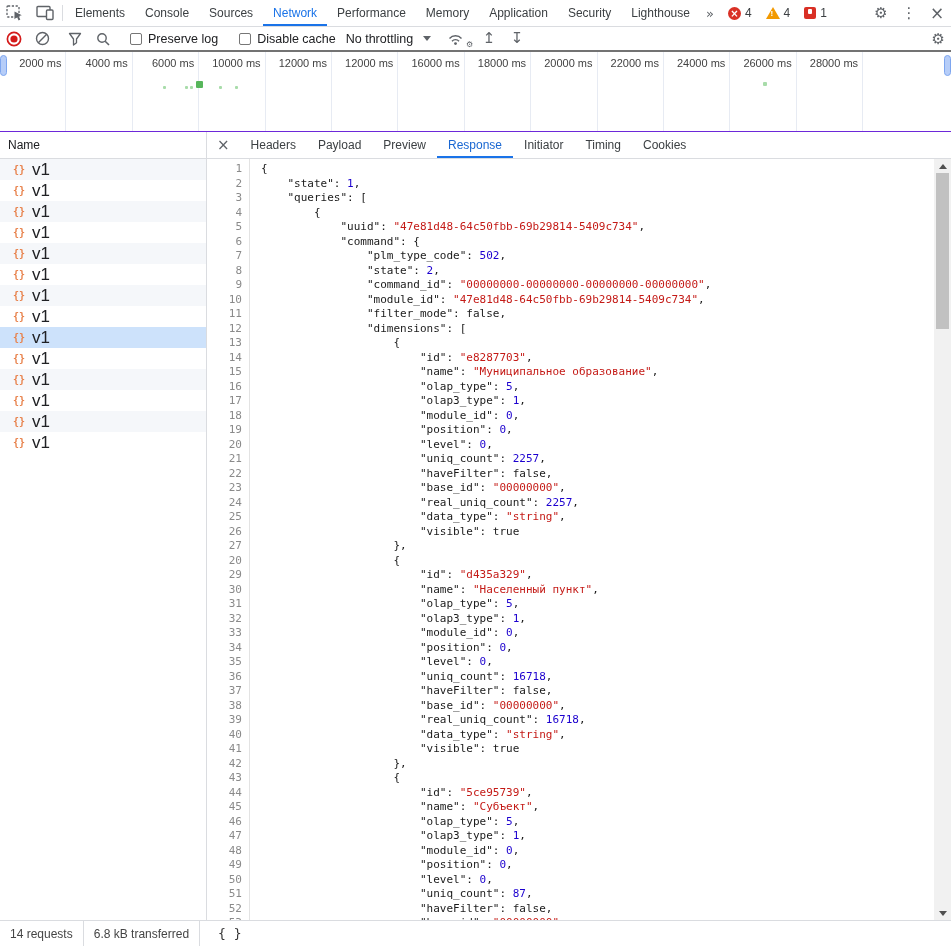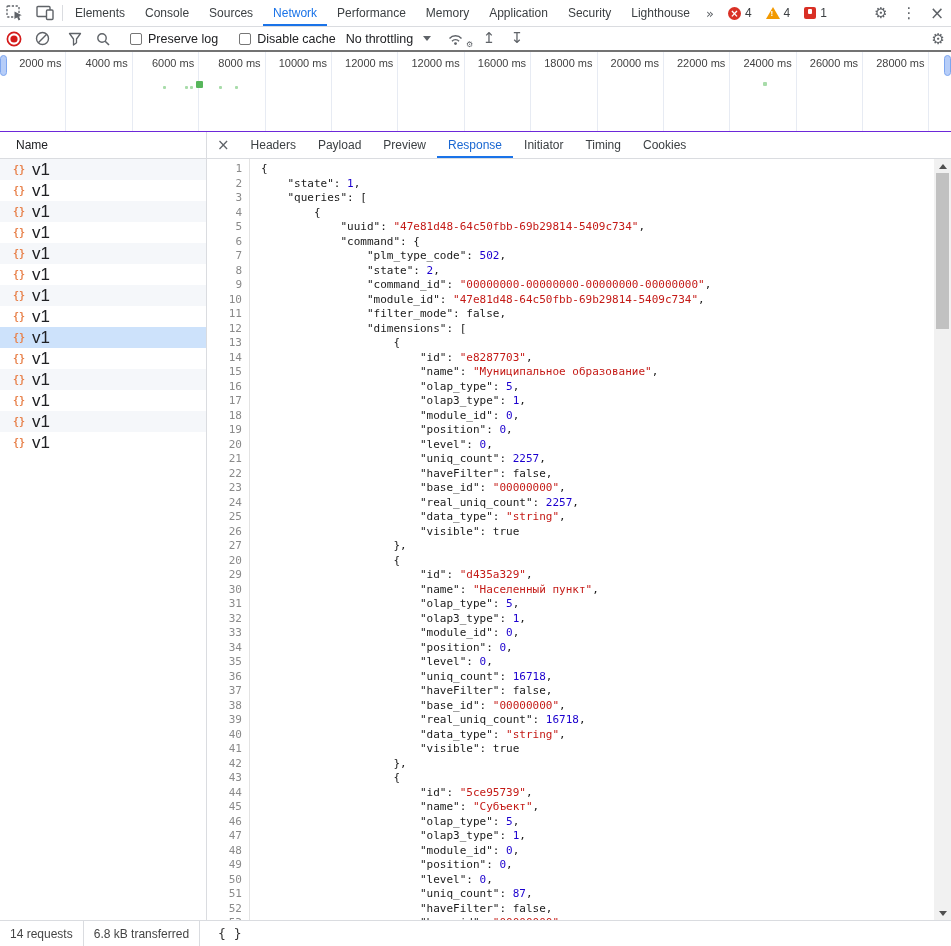--- a/index.html
+++ b/index.html
@@ -46,21 +46,21 @@
   .tl-marker { position:absolute; border-radius:1px; }
   .tl-handle { position:absolute; top:3px; width:7px; height:21px; border-radius:4px;
     background:#b6cdf8; border:1px solid #7ea6ef; z-index:3; cursor:ew-resize; }
   .tl-handle.left { left:0; } .tl-handle.right { right:0; }
 
   
   .content { display:flex; height:788px; }
 
   
   .req-panel { width:207px; flex:none; border-right:1px solid #dadce0; display:flex; flex-direction:column; background:#fff; }
-  .req-header { height:27px; flex:none; border-bottom:1px solid #dadce0; display:flex; align-items:center; padding-left:16px; color:#202124; }
+  .req-header { height:27px; flex:none; border-bottom:1px solid #dadce0; display:flex; align-items:center; padding-left:8px; color:#202124; }
   .req-list { flex:1; overflow:hidden; }
   .req-row { height:21px; display:flex; align-items:center; padding-left:13px; gap:7px; cursor:pointer; }
   .req-row:nth-child(odd) { background:#f5f7fa; }
   .req-row.selected { background:#cde2fb; }
   .json-icon { color:#e8824c; font-family:"DejaVu Sans Mono", monospace; font-size:10px; font-weight:bold; letter-spacing:0px; }
   .req-label { font-size:17px; color:#202124; }
 
   
   .detail { flex:1; min-width:0; display:flex; flex-direction:column; background:#fff; }
   .detail-tabs { height:27px; flex:none; border-bottom:1px solid #dadce0; display:flex; align-items:stretch; background:#fff; }
@@ -206,23 +206,20 @@
   <span class="tl-handle left"></span>
   <span class="tl-handle right"></span>
 <div class="tl-cell">
       <span>2000 ms</span>
     </div>
     <div class="tl-cell">
       <span>4000 ms</span>
     </div>
     <div class="tl-cell">
       <span>6000 ms</span>
-    </div>
-    <div class="tl-cell">
-      <span>8000 ms</span>
     </div>
     <div class="tl-cell">
       <span>10000 ms</span>
     </div>
     <div class="tl-cell">
       <span>12000 ms</span>
     </div>
     <div class="tl-cell">
       <span>12000 ms</span>
     </div>

